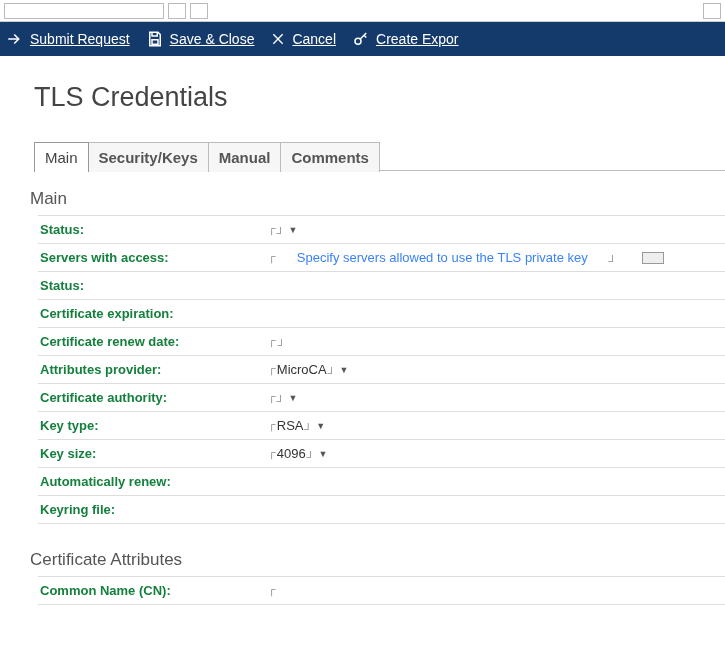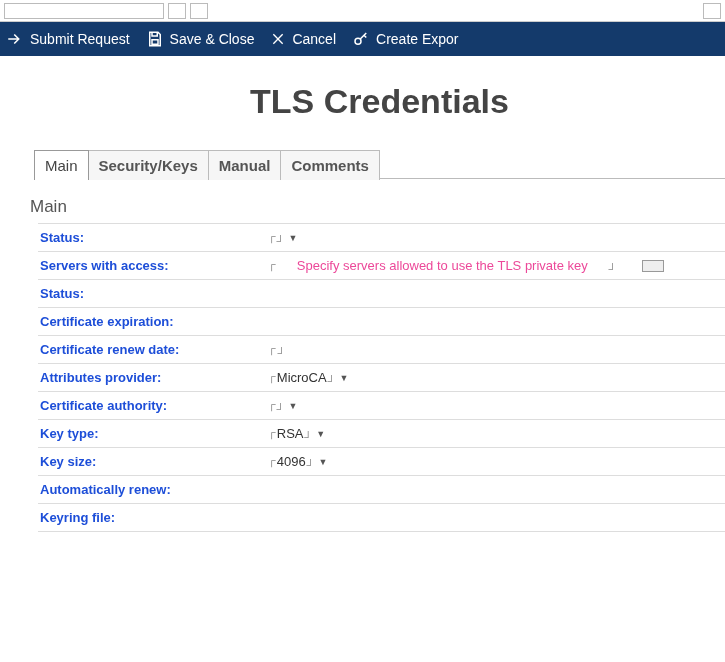--- a/index.html
+++ b/index.html
@@ -32,37 +32,37 @@
     background: #143a6b;
     color: #fff;
     display: flex;
     align-items: center;
     height: 34px;
     padding: 0 6px;
     gap: 16px;
     font-size: 14px;
     white-space: nowrap;
     overflow: hidden;
+    text-decoration: underline;
   }
   .action {
     display: flex;
     align-items: center;
     gap: 6px;
     cursor: pointer;
   }
   .action svg { flex: none; }
   .page {
     padding: 18px 0 0 30px;
   }
   h1 {
-    font-size: 34px;
-    font-weight: bold;
+    font-size: 27px;
+    font-weight: normal;
     color: #444;
     margin: 8px 0 28px 4px;
-    text-align: center;
   }
   .tabs {
     display: flex;
     align-items: flex-end;
     margin-left: 4px;
     font-size: 15px;
     color: #444;
   }
   .tab {
     padding: 6px 10px;
@@ -107,33 +107,33 @@
   .row {
     display: flex;
     align-items: center;
     border-bottom: 1px solid #ddd;
     min-height: 28px;
     padding: 2px 0;
   }
   .label {
     width: 230px;
     font-weight: bold;
-    color: #1d4ed8;
+    color: #15803d;
     padding-left: 2px;
     font-size: 13px;
   }
   .value {
     flex: 1;
     display: flex;
     align-items: center;
     gap: 2px;
     color: #333;
     font-size: 13px;
   }
-  .value.placeholder { color: #ec4899; gap: 21px; }
+  .value.placeholder { color: #3b82f6; gap: 21px; }
   .corner-open { color:#888; font-size:11px; }
   .corner-close { color:#888; font-size:11px; }
   .corner-open::before { content:"\250C"; position:relative; top:-2px; }
   .corner-close::before { content:"\2518"; position:relative; top:3px; }
   .dd {
     display: inline-flex;
     align-items: center;
     gap: 1px;
     cursor: pointer;
   }
@@ -298,14 +298,25 @@
         <div class="label">Automatically renew:</div>
       </div>
 
       <div class="row">
         <div class="label">Keyring file:</div>
       </div>
 
     </div>
   </div>
 
+  <div class="section" style="margin-top:26px;">
+    <div class="section-title">Certificate Attributes</div>
+    <div class="fields">
+      <div class="row">
+        <div class="label">Common Name (CN):</div>
+        <div class="value">
+          <span class="corner-open"></span>
+        </div>
+      </div>
+    </div>
+  </div>
 
 </div>
 
 </body></html>

